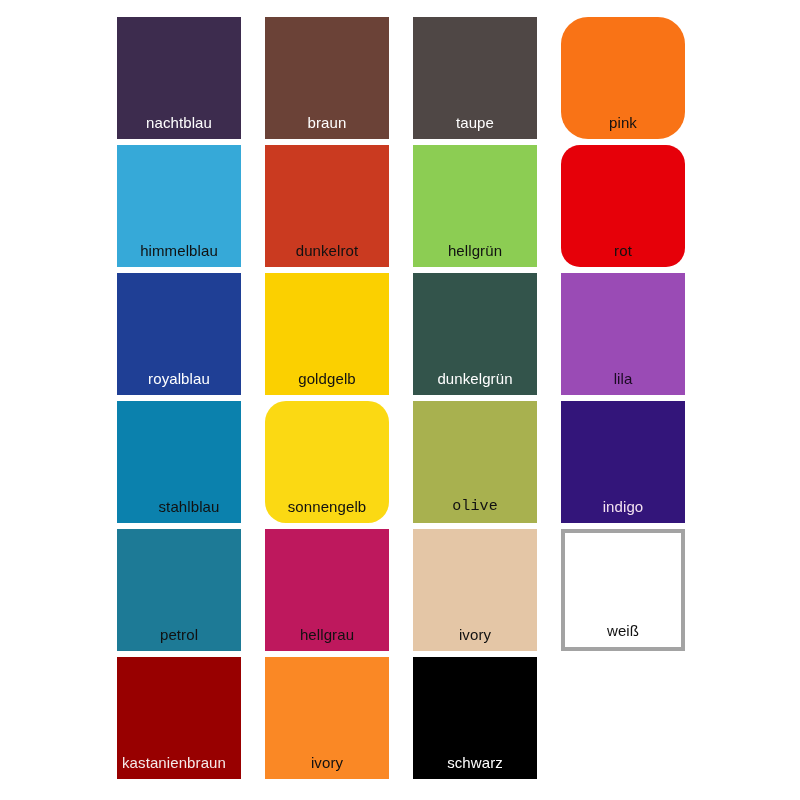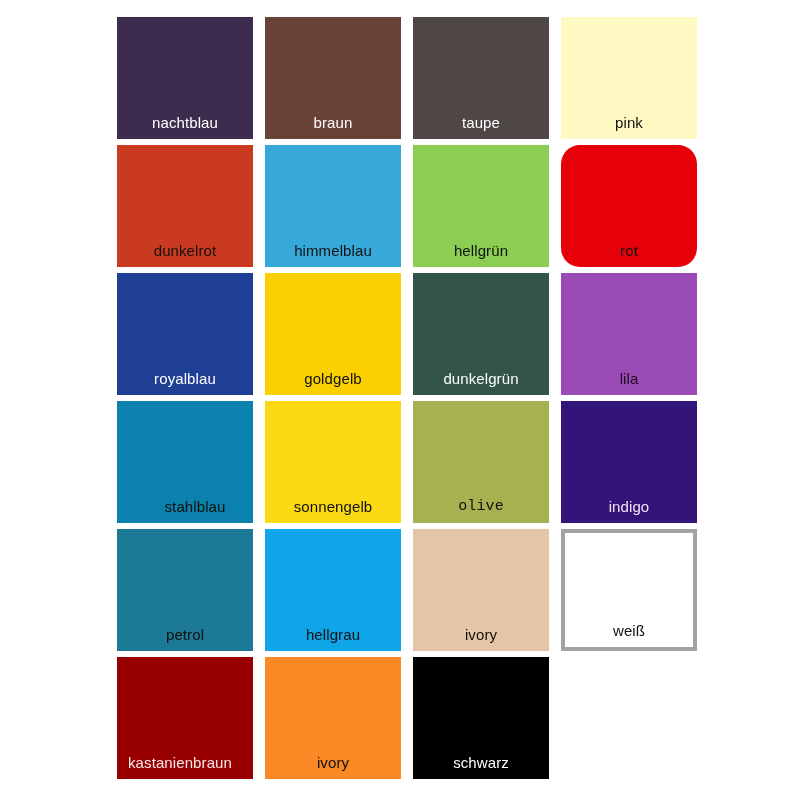--- a/index.html
+++ b/index.html
@@ -24,21 +24,21 @@
     grid-template-rows: repeat(6, 122px);
     column-gap: 28px;
     row-gap: 6px;
     padding: 17px 0 0 117px;
     box-sizing: border-box;
     justify-content: start;
     align-content: start;
   }
   .swatch {
     position: relative;
-    width: 136px;
+    width: 124px;
     height: 122px;
     box-sizing: border-box;
     display: flex;
     align-items: flex-end;
     justify-content: center;
   }
   .swatch.bordered {
     border: 4px solid #a3a3a3;
   }
   .swatch-label {
@@ -62,28 +62,28 @@
 <div id="palette-grid">
     <div class="swatch" style="background-color: rgb(61, 44, 78);">
       <span class="swatch-label" style="color: rgb(255, 255, 255);">nachtblau</span>
     </div>
     <div class="swatch" style="background-color: rgb(107, 66, 55);">
       <span class="swatch-label" style="color: rgb(255, 255, 255);">braun</span>
     </div>
     <div class="swatch" style="background-color: rgb(79, 71, 69);">
       <span class="swatch-label" style="color: rgb(255, 255, 255);">taupe</span>
     </div>
-    <div class="swatch" style="background-color: #fef9c3;">
+    <div class="swatch" style="background-color: #f97316; border-radius: 27px;">
       <span class="swatch-label" style="color: rgb(17, 17, 17);">pink</span>
+    </div>
+    <div class="swatch" style="background-color: rgb(54, 169, 216);">
+      <span class="swatch-label" style="color: rgb(17, 17, 17);">himmelblau</span>
     </div>
     <div class="swatch" style="background-color: rgb(202, 58, 32);">
       <span class="swatch-label" style="color: rgb(17, 17, 17);">dunkelrot</span>
-    </div>
-    <div class="swatch" style="background-color: rgb(54, 169, 216);">
-      <span class="swatch-label" style="color: rgb(17, 17, 17);">himmelblau</span>
     </div>
     <div class="swatch" style="background-color: rgb(140, 205, 83);">
       <span class="swatch-label" style="color: rgb(17, 17, 17);">hellgrün</span>
     </div>
     <div class="swatch" style="background-color: rgb(230, 0, 9); border-radius: 19px;">
       <span class="swatch-label" style="color: rgb(17, 17, 17);">rot</span>
     </div>
     <div class="swatch" style="background-color: rgb(31, 63, 149);">
       <span class="swatch-label" style="color: rgb(255, 255, 255);">royalblau</span>
     </div>
@@ -92,33 +92,33 @@
     </div>
     <div class="swatch" style="background-color: rgb(51, 84, 75);">
       <span class="swatch-label" style="color: rgb(255, 255, 255);">dunkelgrün</span>
     </div>
     <div class="swatch" style="background-color: rgb(154, 75, 181);">
       <span class="swatch-label" style="color: rgb(26, 10, 34);">lila</span>
     </div>
     <div class="swatch" style="background-color: rgb(11, 129, 173); padding-left: 20px;">
       <span class="swatch-label" style="color: rgb(17, 17, 17);">stahlblau</span>
     </div>
-    <div class="swatch" style="background-color: rgb(251, 217, 19);">
+    <div class="swatch" style="background-color: rgb(251, 217, 19); border-radius: 21px;">
       <span class="swatch-label" style="color: rgb(17, 17, 17);">sonnengelb</span>
     </div>
     <div class="swatch" style="background-color: rgb(168, 177, 79);">
       <span class="swatch-label" style="color: rgb(17, 17, 17); font-family: Liberation Mono, monospace;">olive</span>
     </div>
     <div class="swatch" style="background-color: rgb(51, 21, 122);">
       <span class="swatch-label" style="color: rgb(244, 226, 240);">indigo</span>
     </div>
     <div class="swatch" style="background-color: rgb(29, 122, 150);">
       <span class="swatch-label" style="color: rgb(17, 17, 17);">petrol</span>
     </div>
-    <div class="swatch" style="background-color: #0ea5e9;">
+    <div class="swatch" style="background-color: #be185d;">
       <span class="swatch-label" style="color: rgb(17, 17, 17);">hellgrau</span>
     </div>
     <div class="swatch" style="background-color: rgb(228, 198, 166);">
       <span class="swatch-label" style="color: rgb(17, 17, 17);">ivory</span>
     </div>
     <div class="swatch bordered" style="background-color: rgb(255, 255, 255);">
       <span class="swatch-label" style="color: rgb(17, 17, 17);">weiß</span>
     </div>
     <div class="swatch wide-label" style="background-color: rgb(152, 0, 0);">
       <span class="swatch-label" style="color: rgb(245, 234, 234);">kastanienbraun</span>

